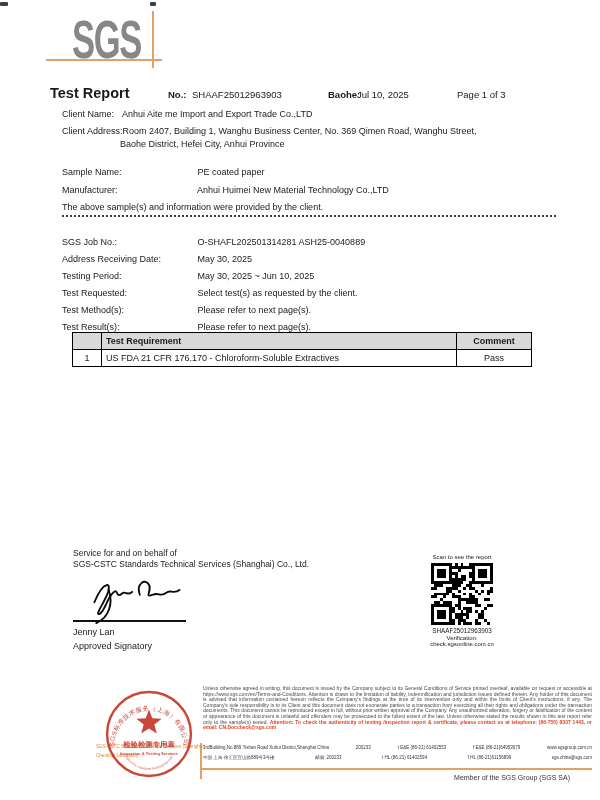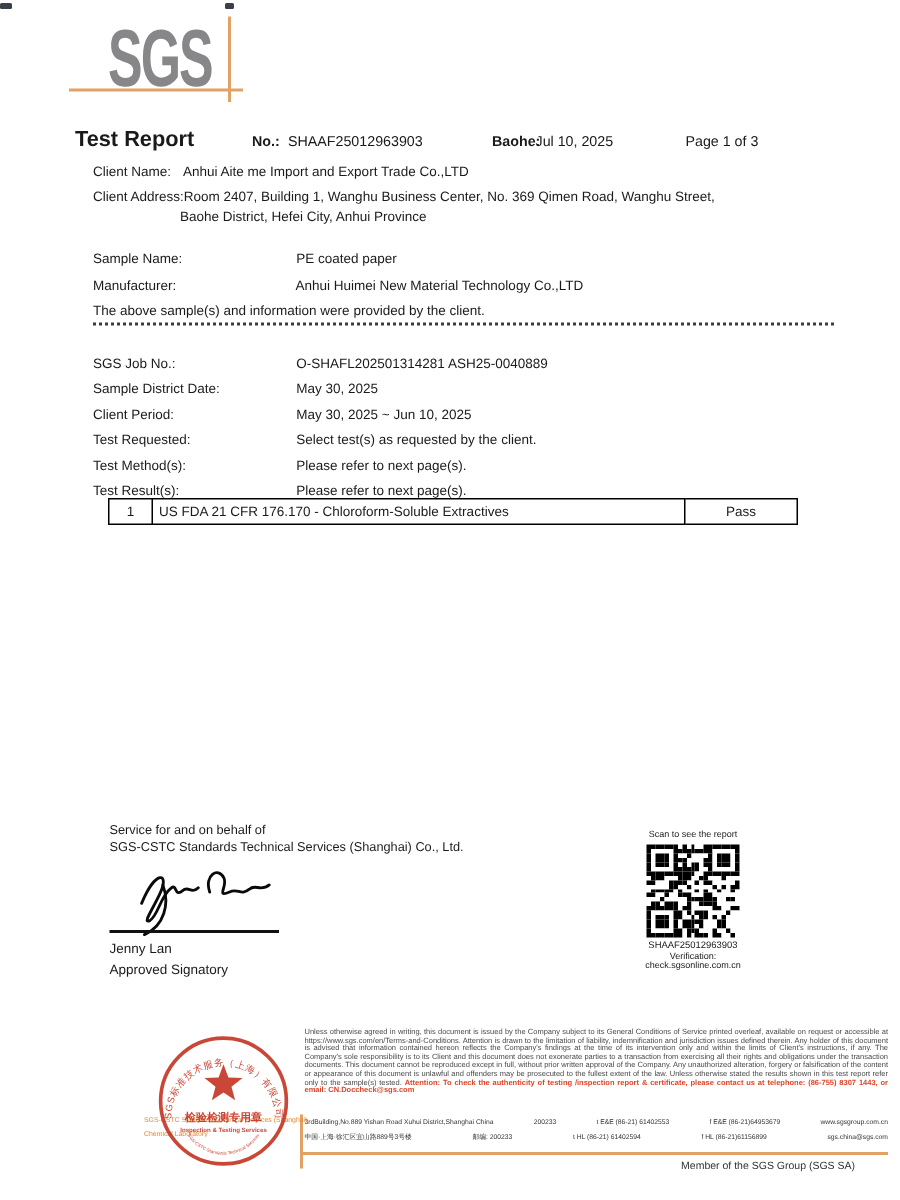--- a/index.html
+++ b/index.html
@@ -107,42 +107,47 @@
 </div>
 <div class="abs row" style="left:62px;top:202px;">The above sample(s) and information were provided by the client.</div>
 
 <div class="abs dotted"></div>
 
 <div class="abs row kv-row" style="left:62px;top:237px;">
   <span class="lbl">SGS Job No.:</span>
   <span>O-SHAFL202501314281 ASH25-0040889</span>
 </div>
 <div class="abs row kv-row" style="left:62px;top:254px;">
-  <span class="lbl">Sample District Date:</span>
+  <span class="lbl">Address Receiving Date:</span>
   <span>May 30, 2025</span>
 </div>
 <div class="abs row kv-row" style="left:62px;top:271px;">
-  <span class="lbl">Client Period:</span>
+  <span class="lbl">Testing Period:</span>
   <span>May 30, 2025 ~ Jun 10, 2025</span>
 </div>
 <div class="abs row kv-row" style="left:62px;top:288px;">
   <span class="lbl">Test Requested:</span>
   <span>Select test(s) as requested by the client.</span>
 </div>
 <div class="abs row kv-row" style="left:62px;top:305px;">
   <span class="lbl">Test Method(s):</span>
   <span>Please refer to next page(s).</span>
 </div>
 <div class="abs row kv-row" style="left:62px;top:322px;">
   <span class="lbl">Test Result(s):</span>
   <span>Please refer to next page(s).</span>
 </div>
 
 <table class="abs results">
   <tbody>
+      <tr>
+    <th class="c-no"></th>
+    <th>Test Requirement</th>
+    <th class="c-comment">Comment</th>
+  </tr>
   <tr>
     <td class="c-no">1</td>
     <td>US FDA 21 CFR 176.170 - Chloroform-Soluble Extractives</td>
     <td class="c-comment">Pass</td>
   </tr>
 </tbody>
   </table>
 
 <div class="abs sig-text" style="left:73px;top:548px;">Service for and on behalf of</div>
 <div class="abs sig-text" style="left:73px;top:559px;">SGS-CSTC Standards Technical Services (Shanghai) Co., Ltd.</div>

